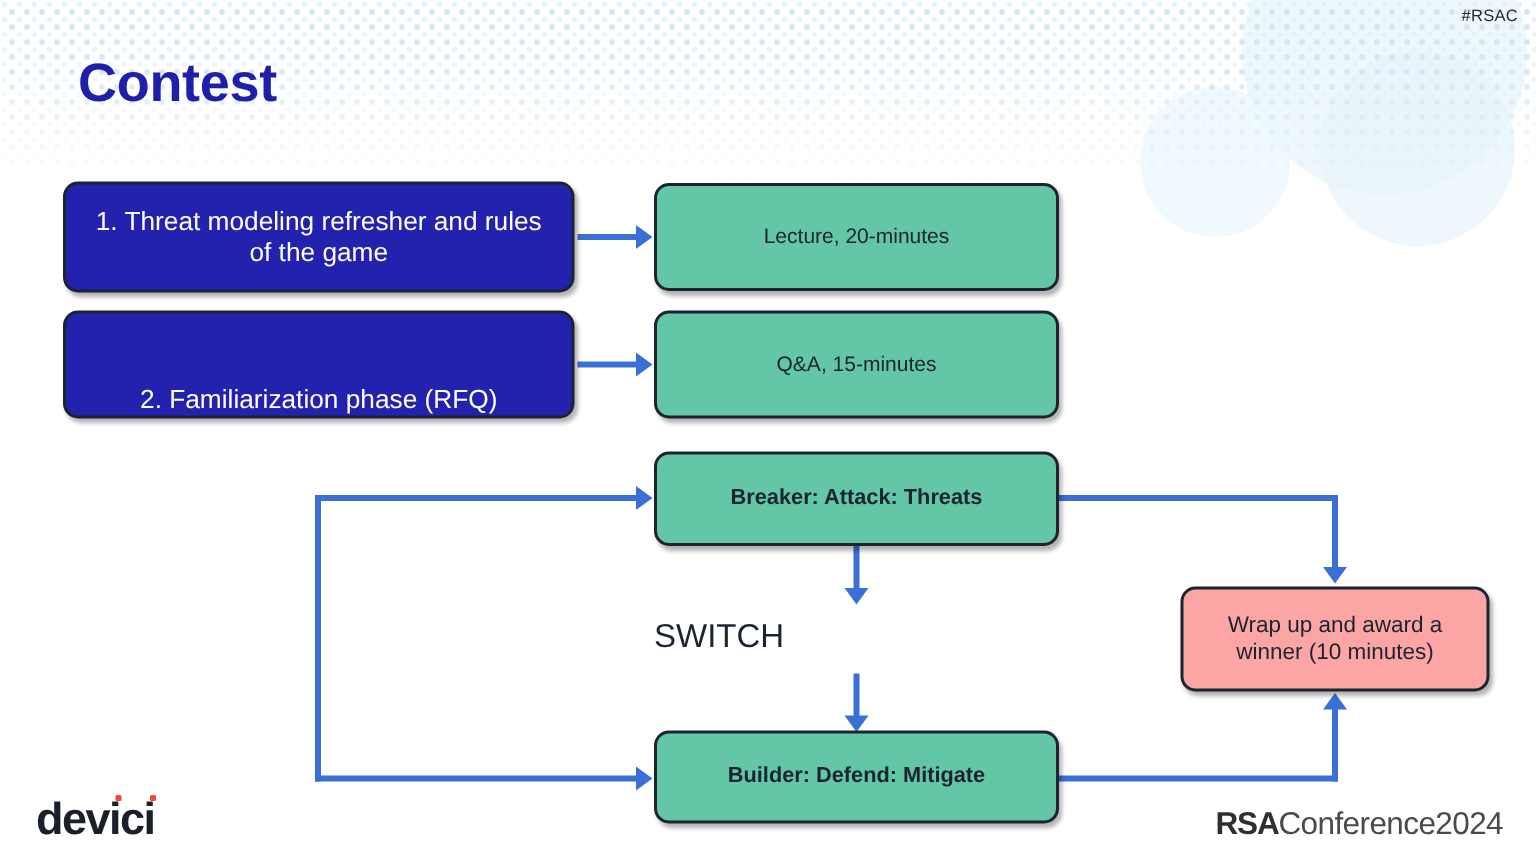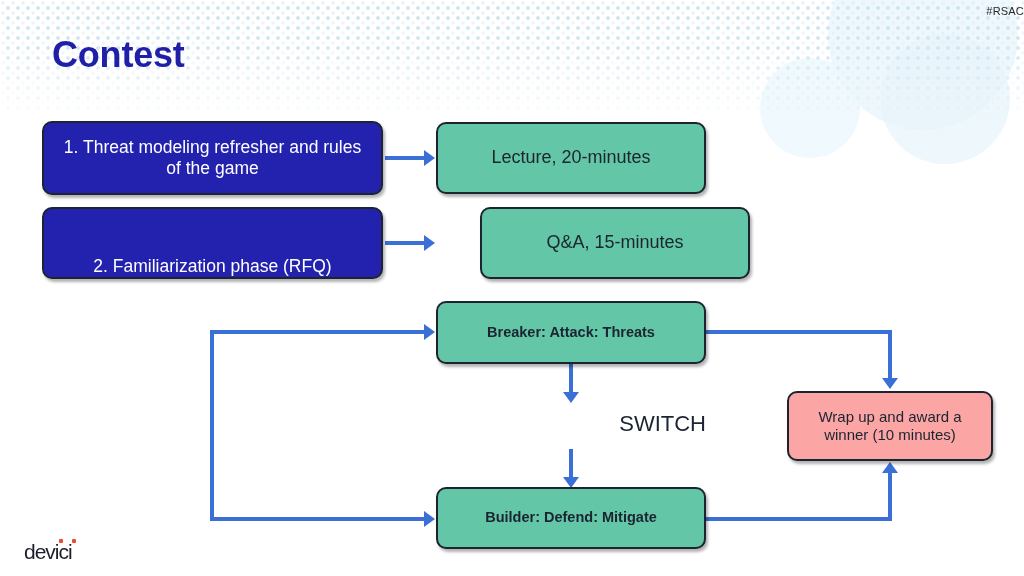--- a/index.html
+++ b/index.html
@@ -44,21 +44,21 @@
   .blob {
     position: absolute;
     border-radius: 50%;
     background: rgba(231,244,251,0.75);
   }
   .blob-a { left: 828px; top: -60px;  width: 190px; height: 190px; }
   .blob-b { left: 880px; top: 34px;   width: 130px; height: 130px; }
   .blob-c { left: 760px; top: 58px;   width: 100px; height: 100px; background: rgba(236,247,252,0.8); }
   .hash {
     position: absolute;
-    right: 0; top: 5px;
+    right: 12px; top: 5px;
     font-size: 11px;
     color: #2b2b2b;
     letter-spacing: 0.2px;
     font-family: "Liberation Sans", sans-serif;
   }
 
   
   .title {
     position: absolute;
     left: 52px; top: 34px;
@@ -84,48 +84,48 @@
   }
   .node-blue {
     background: #2222af;
     color: #ffffff;
     font-size: 17.5px;
     padding: 0 14px;
   }
   .node-green {
     background: #63c6a7;
     color: #1b2430;
-    font-size: 18px;
+    font-size: 14px;
     padding: 0 12px;
   }
   .node-green.bold { font-weight: bold; font-size: 14.5px; }
   .node-yellow {
     background: #fca5a5;
     color: #1b2430;
     font-size: 15px;
     padding: 0 10px;
   }
 
   
   #box-1 { left: 42px;  top: 121px; width: 341px; height: 74px; }
   #box-2 { left: 42px;  top: 207px; width: 341px; height: 72px; align-items: flex-end; }
   #box-3 { left: 42px;  top: 391px; width: 341px; height: 70px; }
 
   #box-lecture { left: 436px; top: 122px; width: 270px; height: 72px; }
-  #box-qa      { left: 436px; top: 207px; width: 270px; height: 72px; margin-left: 44px; }
+  #box-qa      { left: 436px; top: 207px; width: 270px; height: 72px; }
   #box-breaker { left: 436px; top: 301px; width: 270px; height: 63px; }
   #box-builder { left: 436px; top: 487px; width: 270px; height: 62px; }
   #box-wrap    { left: 787px; top: 391px; width: 206px; height: 70px; }
 
   
   .switch-label {
     position: absolute;
     left: 436px; top: 411px;
     width: 270px;
-    text-align: right;
+    text-align: left;
     font-size: 22px;
     color: #1b2430;
     z-index: 3;
   }
 
   
   .conn {
     position: absolute;
     background: #3a70d6;
     z-index: 2;
@@ -180,22 +180,22 @@
 
   
   #wr-bot-h   { left: 706px; top: 517px; width: 186px; }
   #wr-bot-v   { left: 888px; top: 470px; height: 51px; }
   #wr-bot-a   { left: 882px; top: 462px; }
 
   
   .logo-devici {
     position: absolute;
     left: 24px; bottom: 14px;
-    font-size: 21px;
-    font-weight: normal;
+    font-size: 30px;
+    font-weight: bold;
     color: #1b1f2a;
     letter-spacing: -1px;
     line-height: 1;
   }
   .logo-devici .dotted {
     position: relative;
     display: inline-block;
   }
   .logo-devici .dot-red {
     position: absolute;
@@ -277,14 +277,17 @@
   <div class="arrow arrow-down" id="wr-top-a"></div>
 
   <div class="conn conn-h" id="wr-bot-h"></div>
   <div class="conn conn-v" id="wr-bot-v"></div>
   <div class="arrow arrow-up" id="wr-bot-a"></div>
 
   <div class="logo-devici">
     <span>dev</span><span class="dotted"><span class="dot-red" style="left:4px; top:-2px;"></span><span>i</span></span><span>c</span><span class="dotted"><span class="dot-red" style="left:4px; top:-2px;"></span><span>i</span></span>
   </div>
 
+  <div class="rsa-footer">
+    <span class="rsa-mark">RSA</span><span class="rsa-rest">Conference2024</span>
+  </div>
 
 </div>
 
 </body></html>

